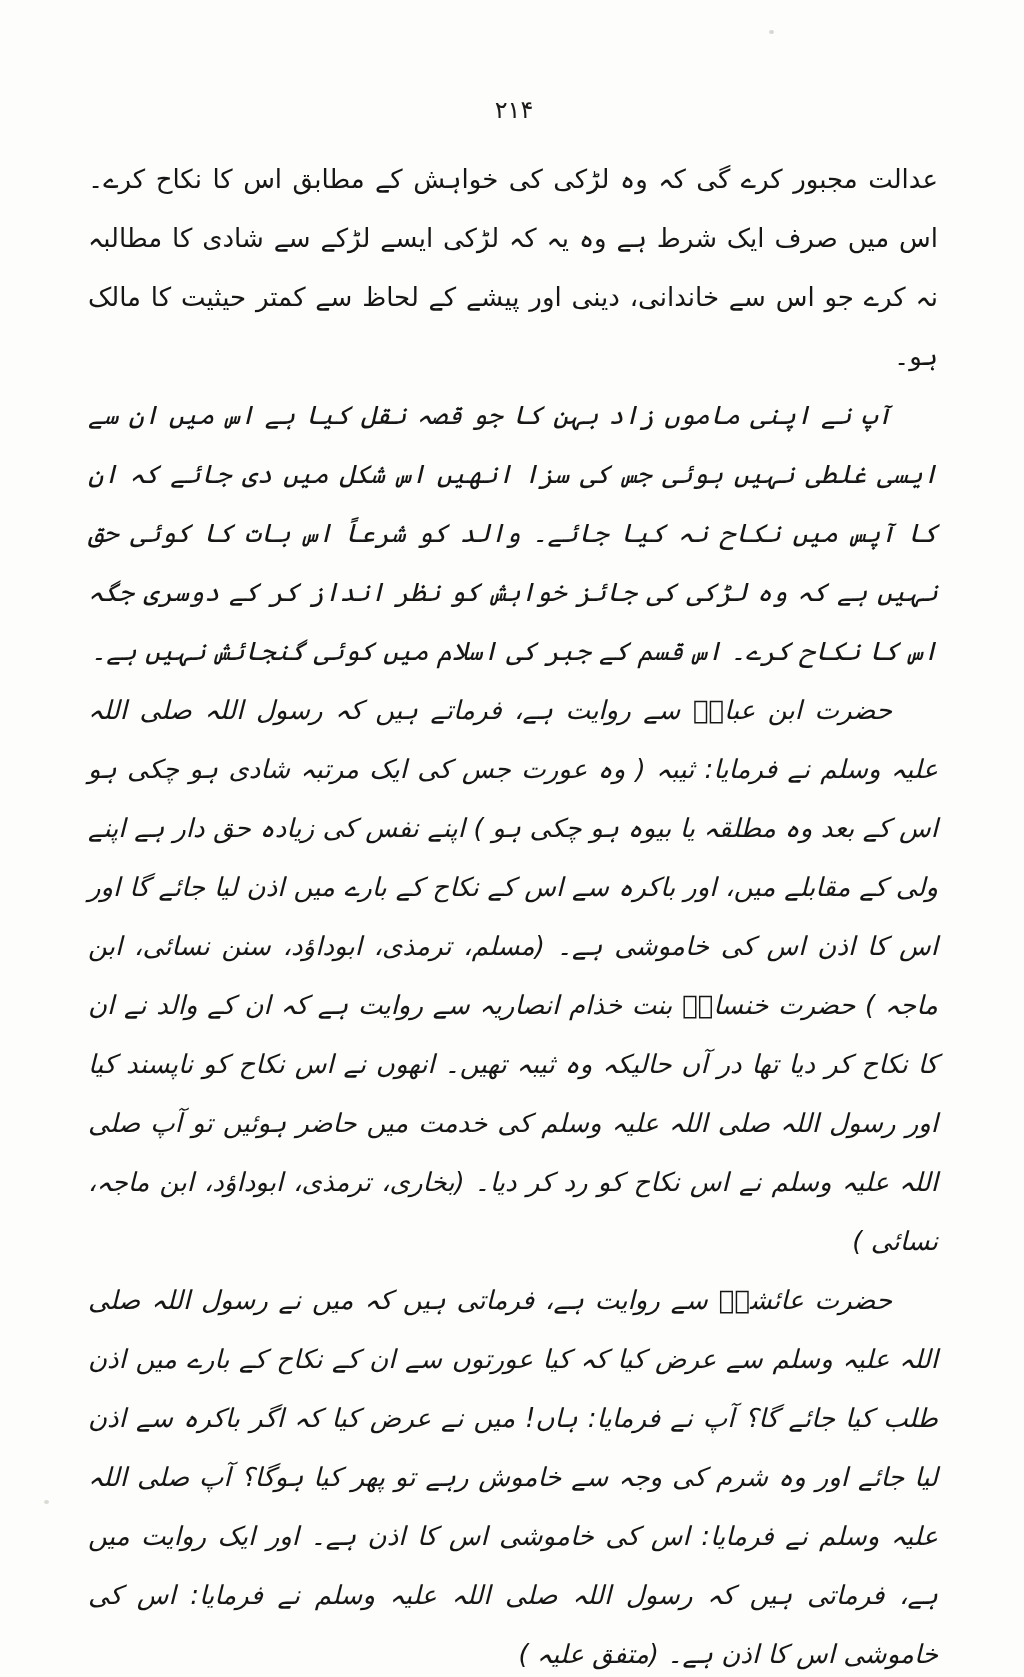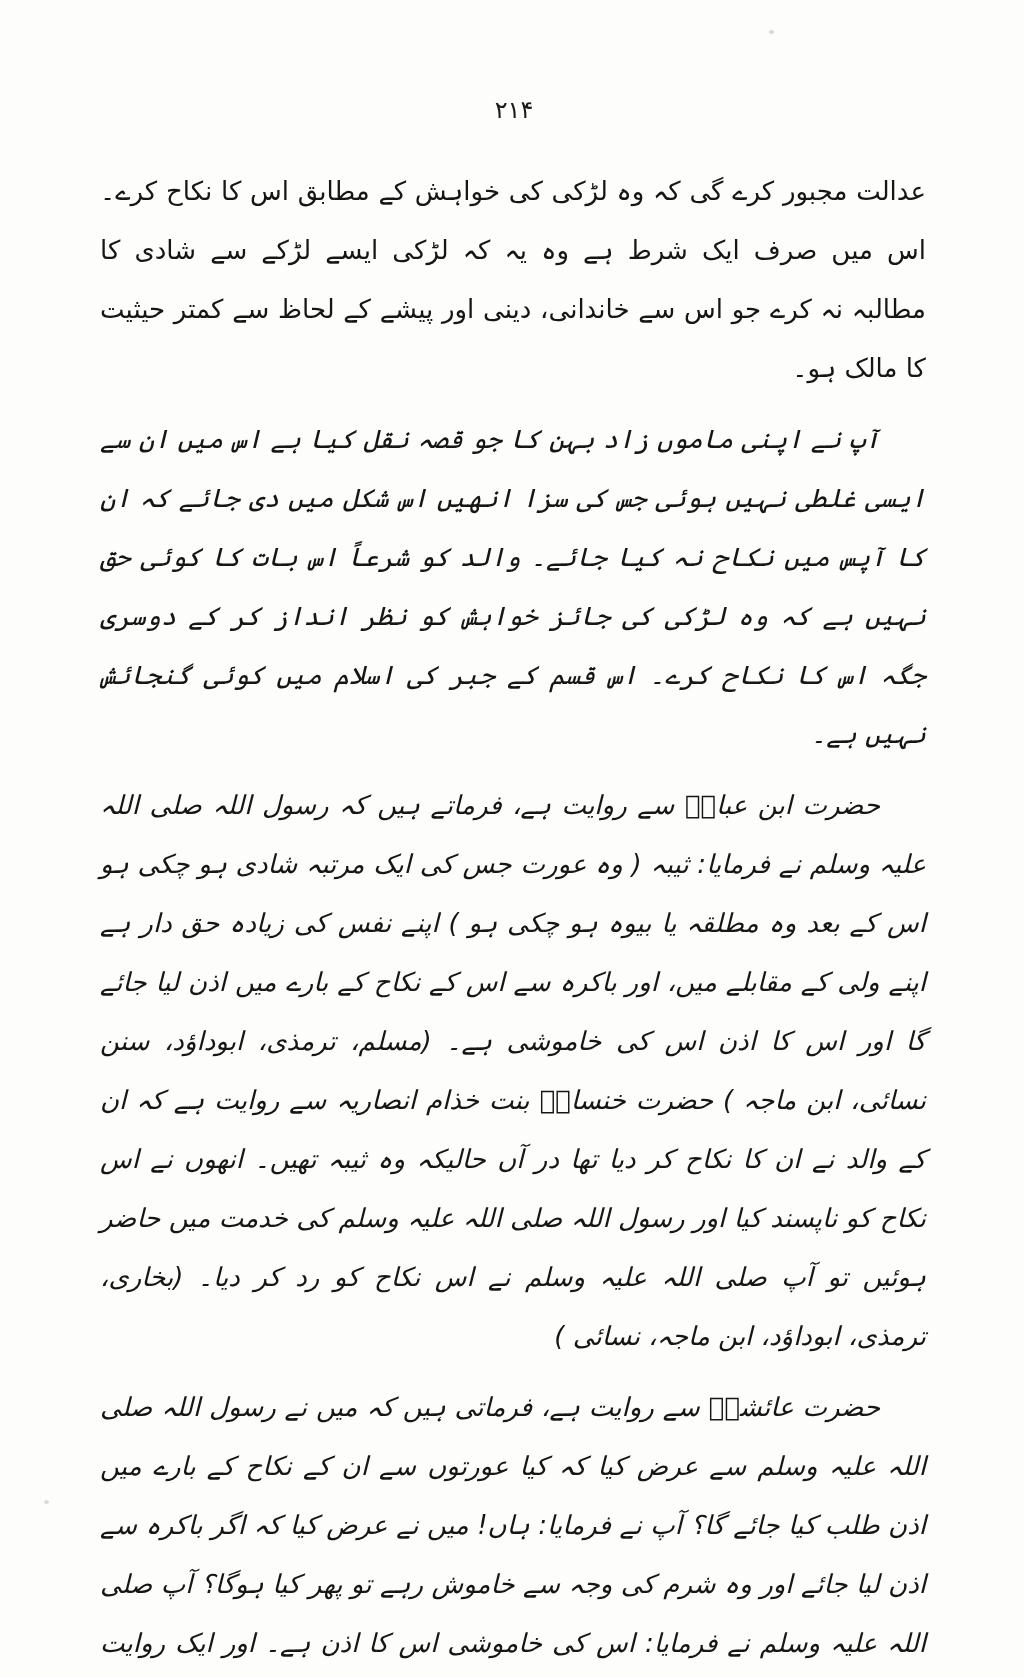--- a/index.html
+++ b/index.html
@@ -34,21 +34,21 @@
     top: 150px;
     right: 86px;
     left: 88px;
     font-size: 26px;
     line-height: 59px;
     text-align: justify;
     text-justify: inter-word;
     color: #161616;
   }
   .para {
-    margin: 12px;
+    margin: 0;
     padding: 0;
   }
   .para.indent {
     text-indent: 46px;
     font-style: italic;
   }
   
   .speck {
     position: absolute;
     width: 5px;

